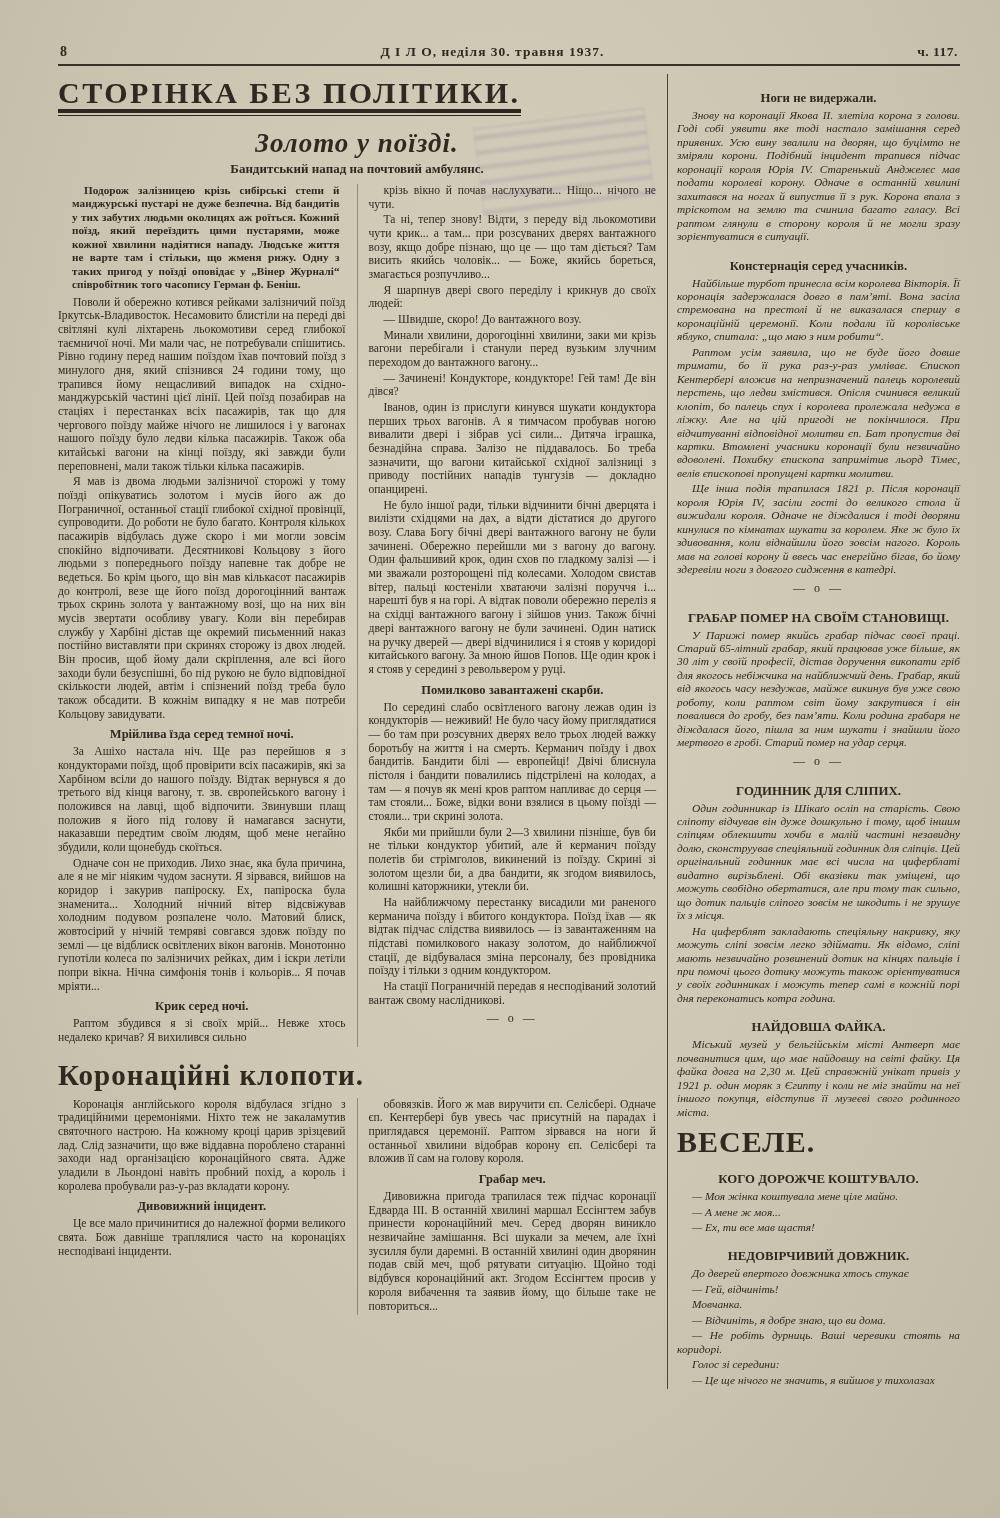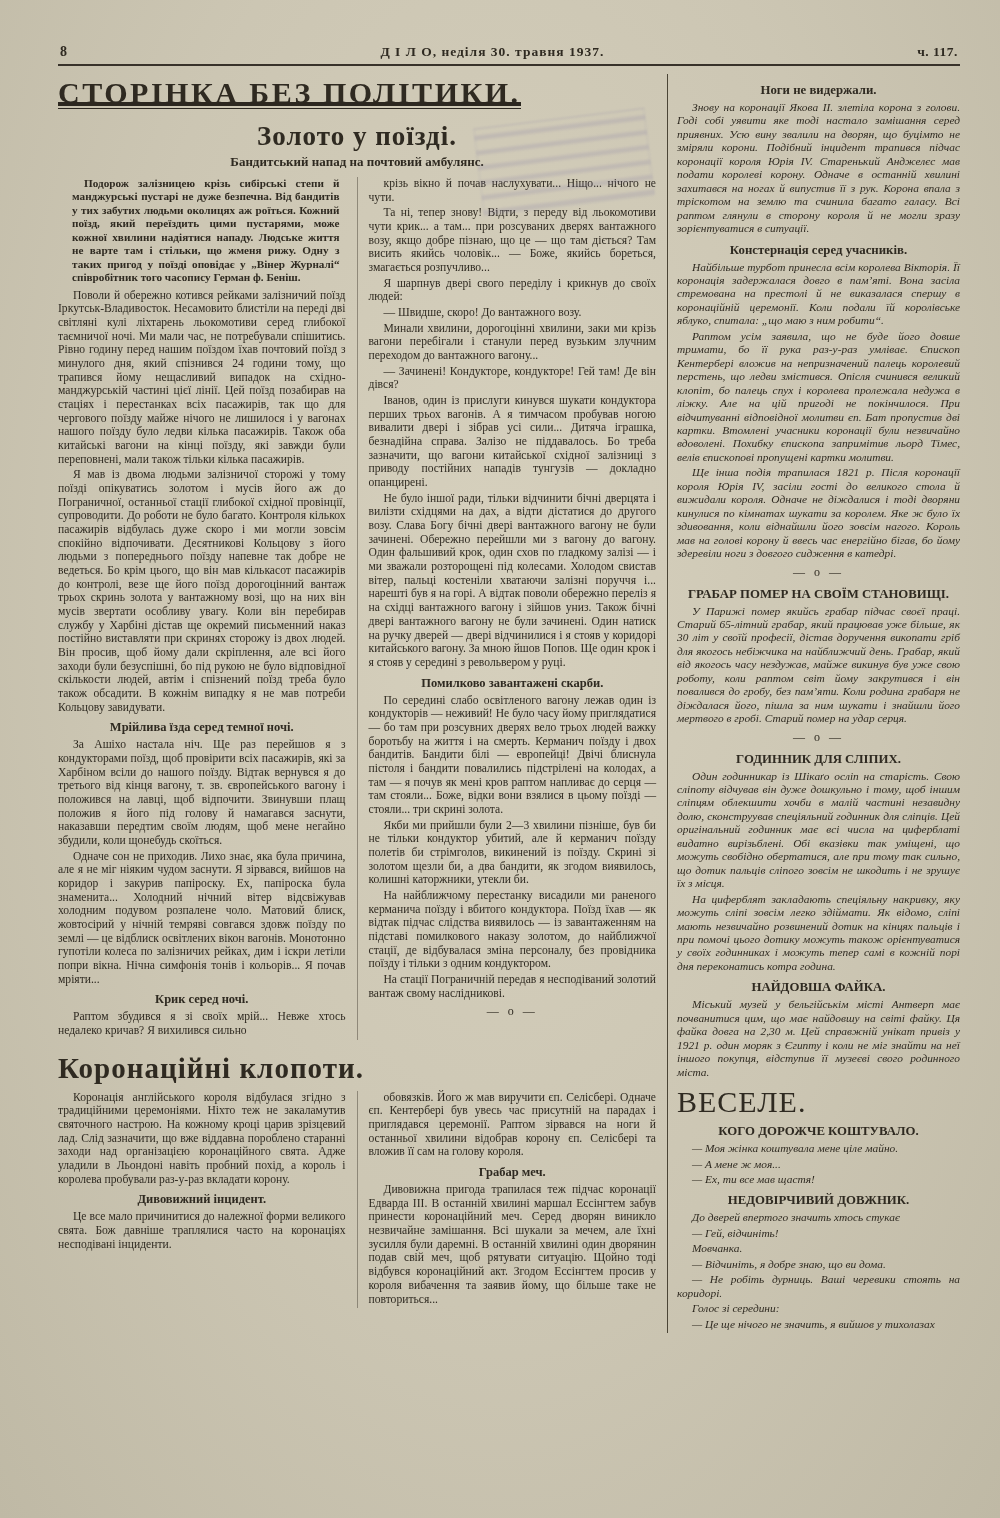--- a/index.html
+++ b/index.html
@@ -33,52 +33,52 @@
   .masthead .mast-title{letter-spacing:1px;}
   .head-rule{border-top:2.5px solid #38322a;margin-top:4px;}
   .content{display:flex;margin-top:8px;}
   .left-group{width:598px;flex:0 0 598px;}
   .vrule{width:1px;background:#4b4536;margin:0 9px 0 11px;}
   .right-col{flex:1;min-width:0;padding-top:2px;}
 
   .section-title{
     display:inline-block;margin:4px 0 10px;
     font-size:30px;font-weight:bold;letter-spacing:2.5px;
-    position:relative;padding-bottom:1px;line-height:1;
+    position:relative;padding-bottom:8px;line-height:1;
   }
   .section-title::after{
     content:"";position:absolute;left:0;right:0;bottom:0;height:7px;
     border-top:4px solid #2d2820;border-bottom:1px solid #2d2820;box-sizing:border-box;
   }
 
-  .art-title{margin:2px 0 2px;text-align:center;font-size:27px;font-weight:bold;letter-spacing:1px;}
+  .art-title{margin:2px 0 2px;text-align:center;font-size:27px;font-weight:bold;letter-spacing:1px;font-style:italic;}
   .art-sub{margin:0 0 7px;text-align:center;font-size:13px;font-weight:bold;}
   .cor-title{margin:12px 0 6px;text-align:left;font-size:29px;font-weight:bold;letter-spacing:1px;}
 
   .cols{display:flex;}
   .cols .col{flex:1;min-width:0;}
   .cols .col + .col{border-left:1px solid rgba(64,58,46,.45);padding-left:11px;margin-left:11px;}
 
   .para{
     font-size:11.6px;line-height:1.18;margin:0 0 2px;
     text-indent:15px;text-align:justify;
   }
   .lead{
     font-size:11.2px;line-height:1.2;font-weight:bold;
     margin:0 6px 4px 14px;text-align:justify;text-indent:12px;
   }
   .subhead{
     font-size:12.5px;font-weight:bold;text-align:center;margin:6px 0 3px;
   }
   .bighead{
-    font-size:30px;font-weight:normal;letter-spacing:1px;margin:8px 0 4px;line-height:1;
+    font-size:30px;font-weight:bold;letter-spacing:1px;margin:8px 0 4px;line-height:1;
   }
   .sep{text-align:center;font-size:12px;letter-spacing:3px;margin:4px 0;}
   .right-col .para{font-size:11.4px;font-style:italic;}
-  .right-col .subhead{font-size:12.8px;margin-top:7px;}
+  .right-col .subhead{font-size:12.8px;margin-top:15px;}
   .dialog{text-indent:15px;}
 </style>
 </head>
 <body>
 
 <div class="page">
   <div class="stamp"></div>
 
   <header class="masthead">
     <span class="pg">8</span>
@@ -160,21 +160,21 @@
         <p class="para">Один годинникар із Шікаґо осліп на старість. Свою сліпоту відчував він дуже дошкульно і тому, щоб іншим сліпцям облекшити хочби в малій частині незавидну долю, сконструував спеціяльний годинник для сліпців. Цей оригінальний годинник має всі числа на циферблаті видатно вирізьблені. Обі вказівки так уміщені, що можуть свобідно обертатися, але при тому так сильно, що дотик пальців сліпого зовсім не шкодить і не зрушує їх з місця.</p>
         <p class="para">На циферблят закладають спеціяльну накривку, яку можуть сліпі зовсім легко здіймати. Як відомо, сліпі мають незвичайно розвинений дотик на кінцях пальців і при помочі цього дотику можуть також орієнтуватися у своїх годинниках і можуть тепер самі в кожній порі дня переконатись котра година.</p>
         <div class="subhead">НАЙДОВША ФАЙКА.</div>
         <p class="para">Міський музей у бельгійськім місті Антверп має почванитися цим, що має найдовшу на світі файку. Ця файка довга на 2,30 м. Цей справжній унікат привіз у 1921 р. один моряк з Єгипту і коли не міг знайти на неї іншого покупця, відступив її музеєві свого родинного міста.</p>
         <div class="bighead">ВЕСЕЛЕ.</div>
         <div class="subhead">КОГО ДОРОЖЧЕ КОШТУВАЛО.</div>
         <p class="para dialog">— Моя жінка коштувала мене ціле майно.</p>
         <p class="para dialog">— А мене ж моя...</p>
         <p class="para dialog">— Ех, ти все мав щастя!</p>
         <div class="subhead">НЕДОВІРЧИВИЙ ДОВЖНИК.</div>
-        <p class="para dialog">До дверей впертого значить хтось стукає</p>
+        <p class="para dialog">До дверей впертого довжника хтось стукає</p>
         <p class="para dialog">— Гей, відчиніть!</p>
         <p class="para dialog">Мовчанка.</p>
         <p class="para dialog">— Відчиніть, я добре знаю, що ви дома.</p>
         <p class="para dialog">— Не робіть дурниць. Ваші черевики стоять на коридорі.</p>
         <p class="para dialog">Голос зі середини:</p>
         <p class="para dialog">— Це ще нічого не значить, я вийшов у тихолазах</p>
       </aside>
   </div>
 </div>
 

